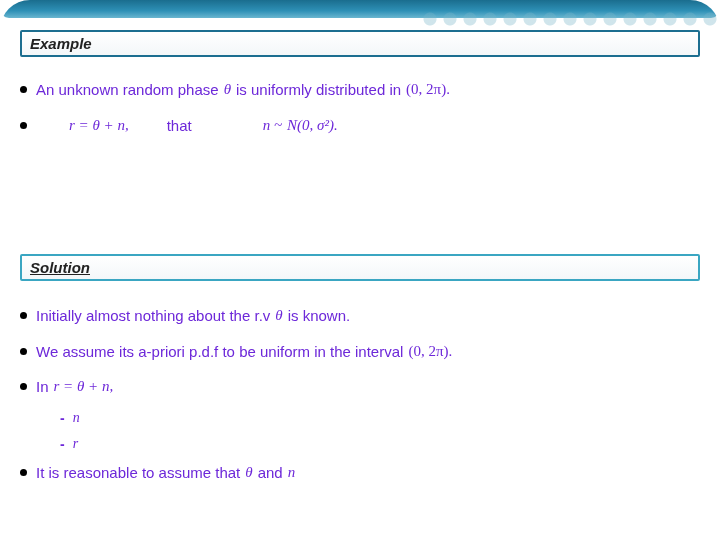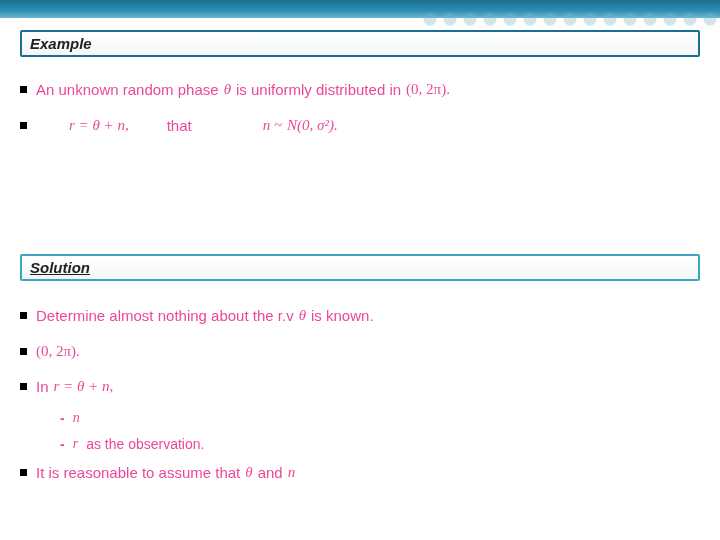--- a/index.html
+++ b/index.html
@@ -1,27 +1,27 @@
 <!DOCTYPE html>
 <html><head>
 <meta charset="utf-8">
 <style>
-  * { margin: 0; padding: 0; box-sizing: border-box; }
+  * { margin: 0; padding: 0; box-sizing: border-box; border-radius: 30px; }
   html, body { width: 720px; height: 540px; overflow: hidden; font-family: Arial, Helvetica, sans-serif; background: #fff; }
   .slide { position: relative; width: 720px; height: 540px; background: #fff; }
   .topbar { position: absolute; top: 0; left: 0; right: 0; height: 18px; background: linear-gradient(180deg, #1a6d8e 0%, #2e90b6 60%, #6ab6d0 100%); }
   .topbar::after { content: ""; position: absolute; right: 0; bottom: -10px; width: 300px; height: 18px; background: radial-gradient(circle at 10px 9px, rgba(120,180,200,0.35) 6px, transparent 7px) 0 0/20px 20px; }
   .heading {
     position: absolute; left: 20px; right: 20px; border: 2px solid var(--bc); border-radius: 2px;
     background: linear-gradient(180deg, #fff 0%, #f3f7f9 100%); padding: 3px 8px;
     font-weight: bold; font-style: italic; font-size: 15px; color: #222;
   }
   .h-example { top: 30px; --bc: #1c6e90; }
   .h-solution { top: 254px; text-decoration: underline; --bc: #3aa6c2; }
-  .content { position: absolute; left: 20px; right: 20px; font-size: 15px; color: #ec4899; line-height: 1.3; }
+  .content { position: absolute; left: 20px; right: 20px; font-size: 15px; color: #6d28d9; line-height: 1.3; }
   .c-upper { top: 70px; }
   .c-lower { top: 296px; }
   .row { display: flex; align-items: center; gap: 5px; margin: 10px 0 16px 0; flex-wrap: wrap; }
   .bullet { width: 7px; height: 7px; background: #000; flex: 0 0 auto; margin-right: 4px; }
   .math { font-family: 'Times New Roman', Times, serif; }
   .ital { font-style: italic; }
   .dash-list { margin: 4px 0 10px 40px; font-size: 14px; }
   .dash-row { display: flex; align-items: center; gap: 8px; margin: 8px 0; }
   .dash { font-weight: bold; }
   .sp { display:inline-block; width: 28px; }
@@ -53,42 +53,42 @@
       <span class="math ital">n ~</span>
       <span class="math ital">N(0, σ²).</span>
     </div>
   </div>
 
   <div class="heading h-solution">Solution</div>
 
   <div class="content c-lower">
     <div class="row">
       <span class="bullet"></span>
-      <span>Determine almost nothing about the r.v</span>
+      <span>Initially almost nothing about the r.v</span>
       <span class="math ital">θ</span>
       <span>is known.</span>
     </div>
     <div class="row">
       <span class="bullet"></span>
+      <span>We assume its a-priori p.d.f to be uniform in the interval</span>
       <span class="math">(0, 2π).</span>
     </div>
     <div class="row" style="margin-bottom:12px">
       <span class="bullet"></span>
       <span>In</span>
       <span class="math ital">r = θ + n,</span>
     </div>
     <div class="dash-list">
       <div class="dash-row">
         <span class="dash">-</span>
         <span class="math ital">n</span>
       </div>
       <div class="dash-row">
         <span class="dash">-</span>
         <span class="math ital">r</span>
-        <span>as the observation.</span>
       </div>
     </div>
     <div class="row">
       <span class="bullet"></span>
       <span>It is reasonable to assume that</span>
       <span class="math ital">θ</span>
       <span>and</span>
       <span class="math ital">n</span>
     </div>
   </div>

